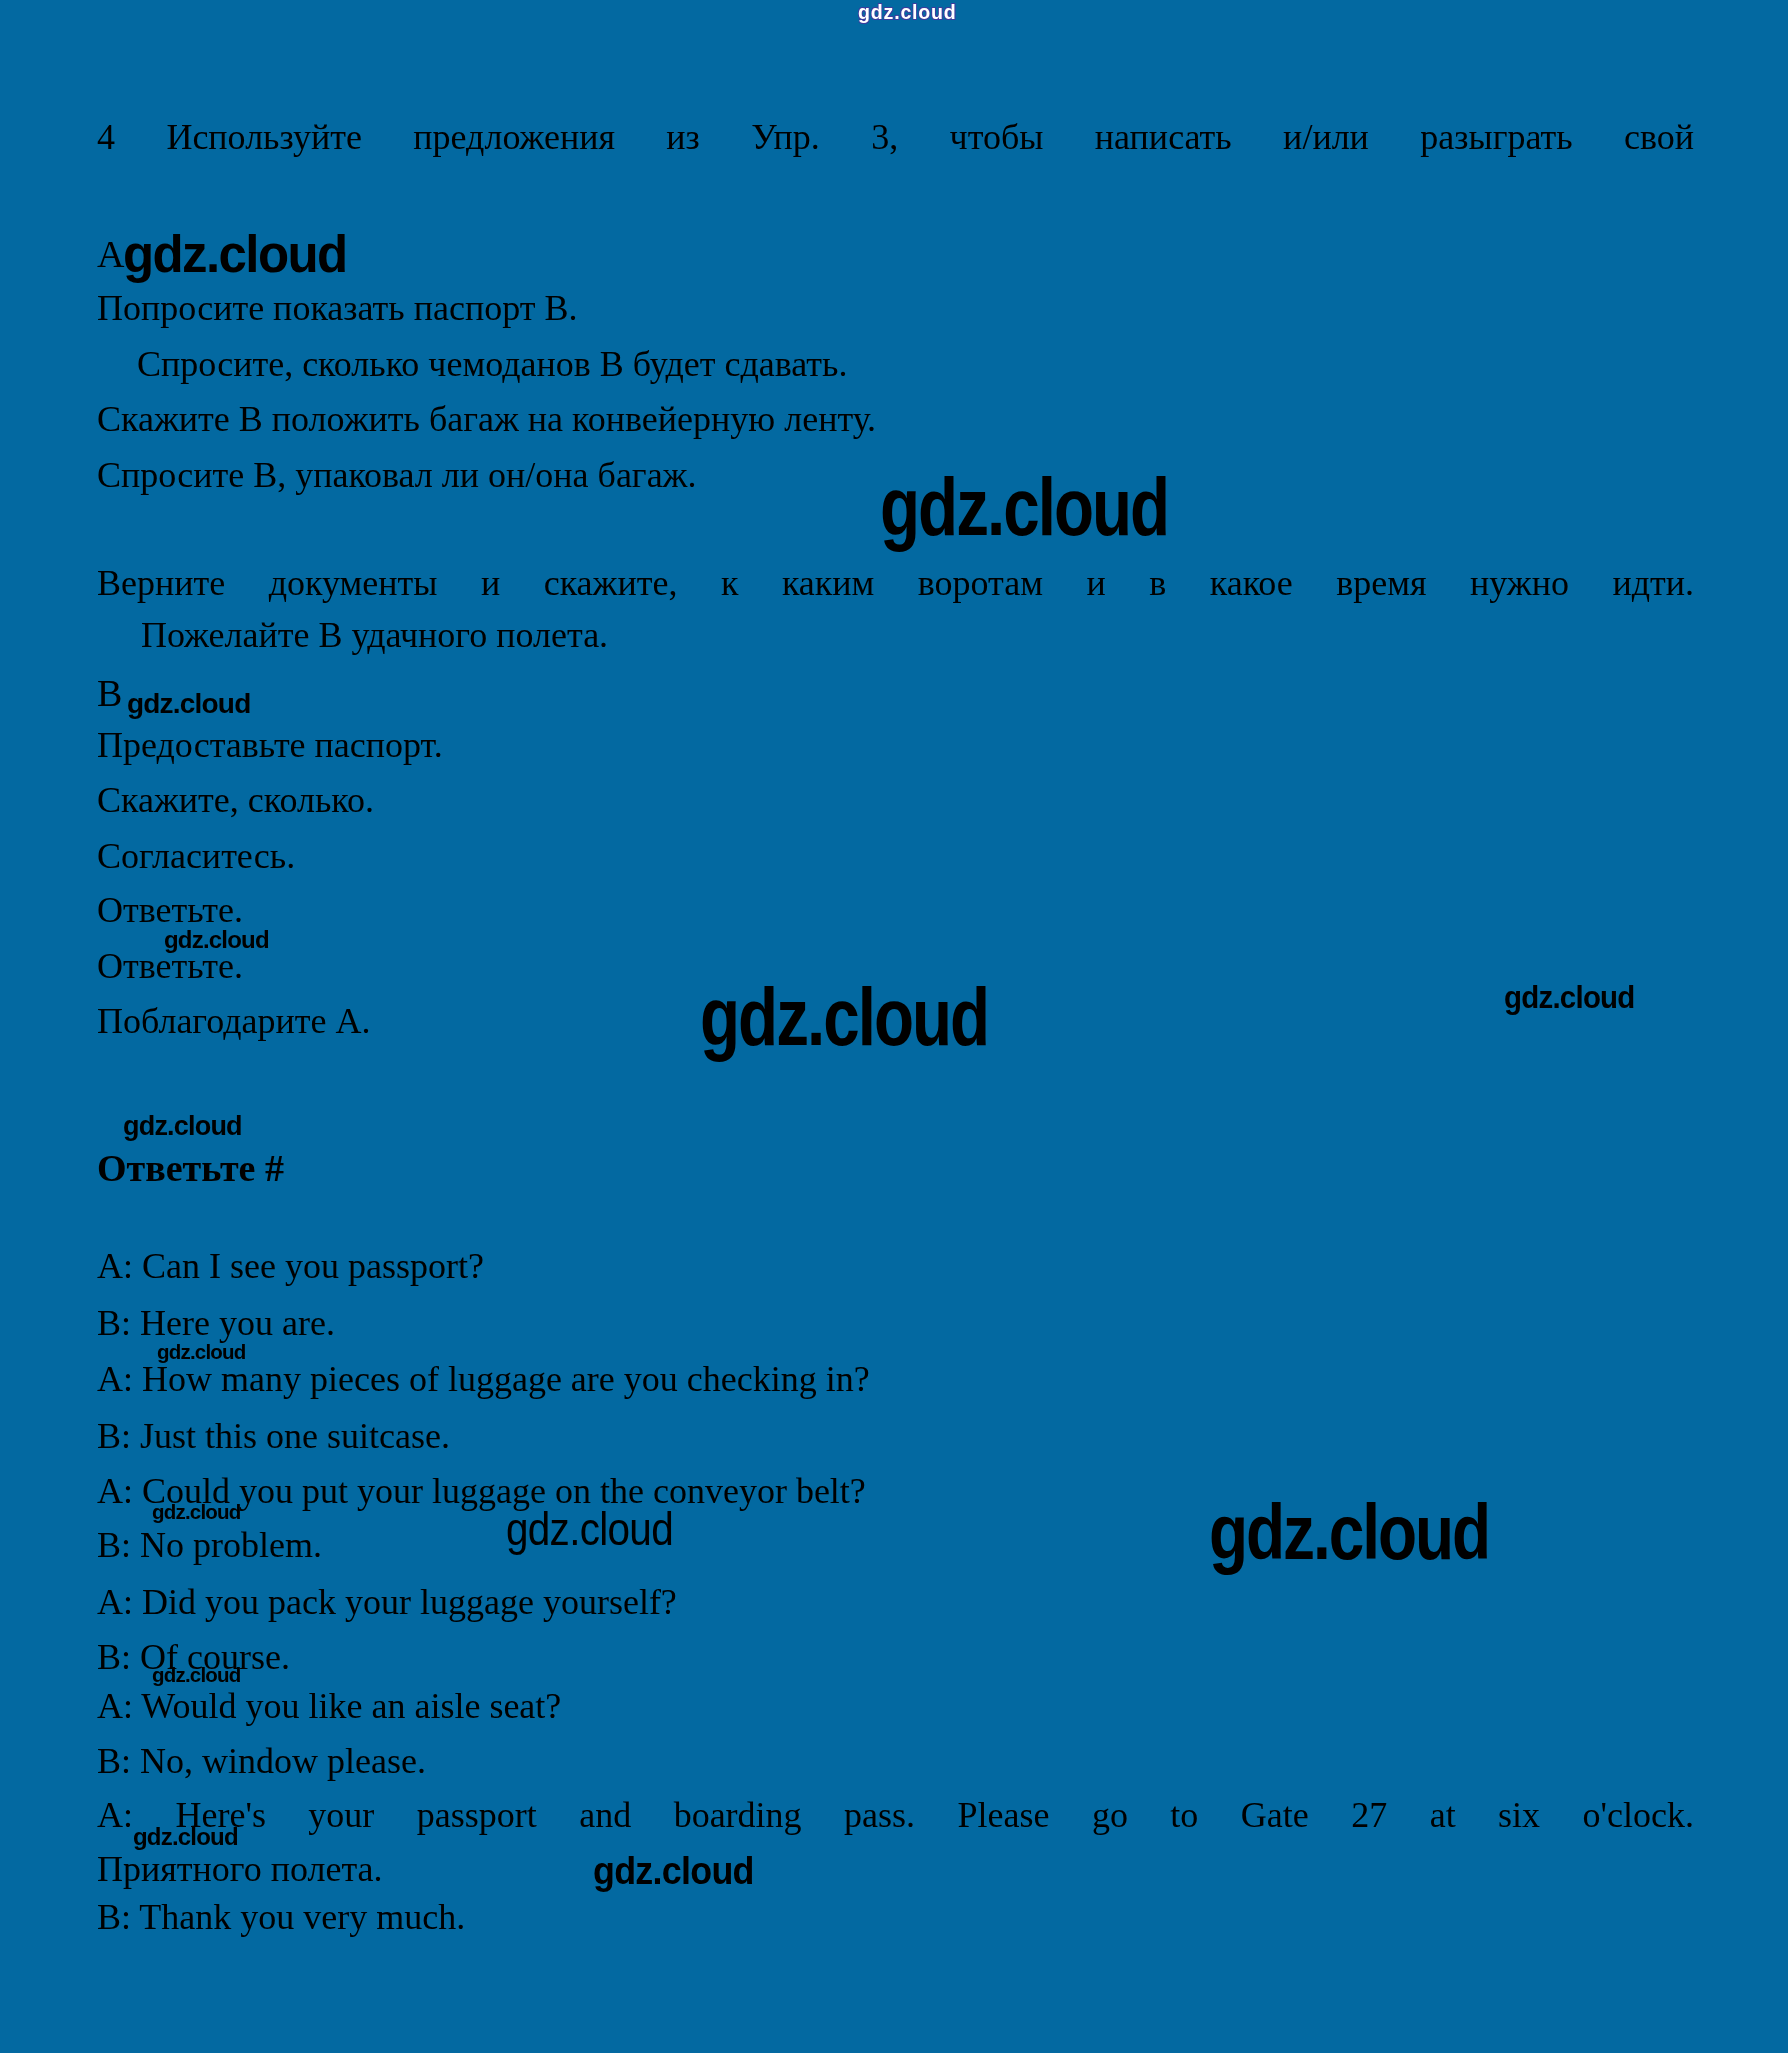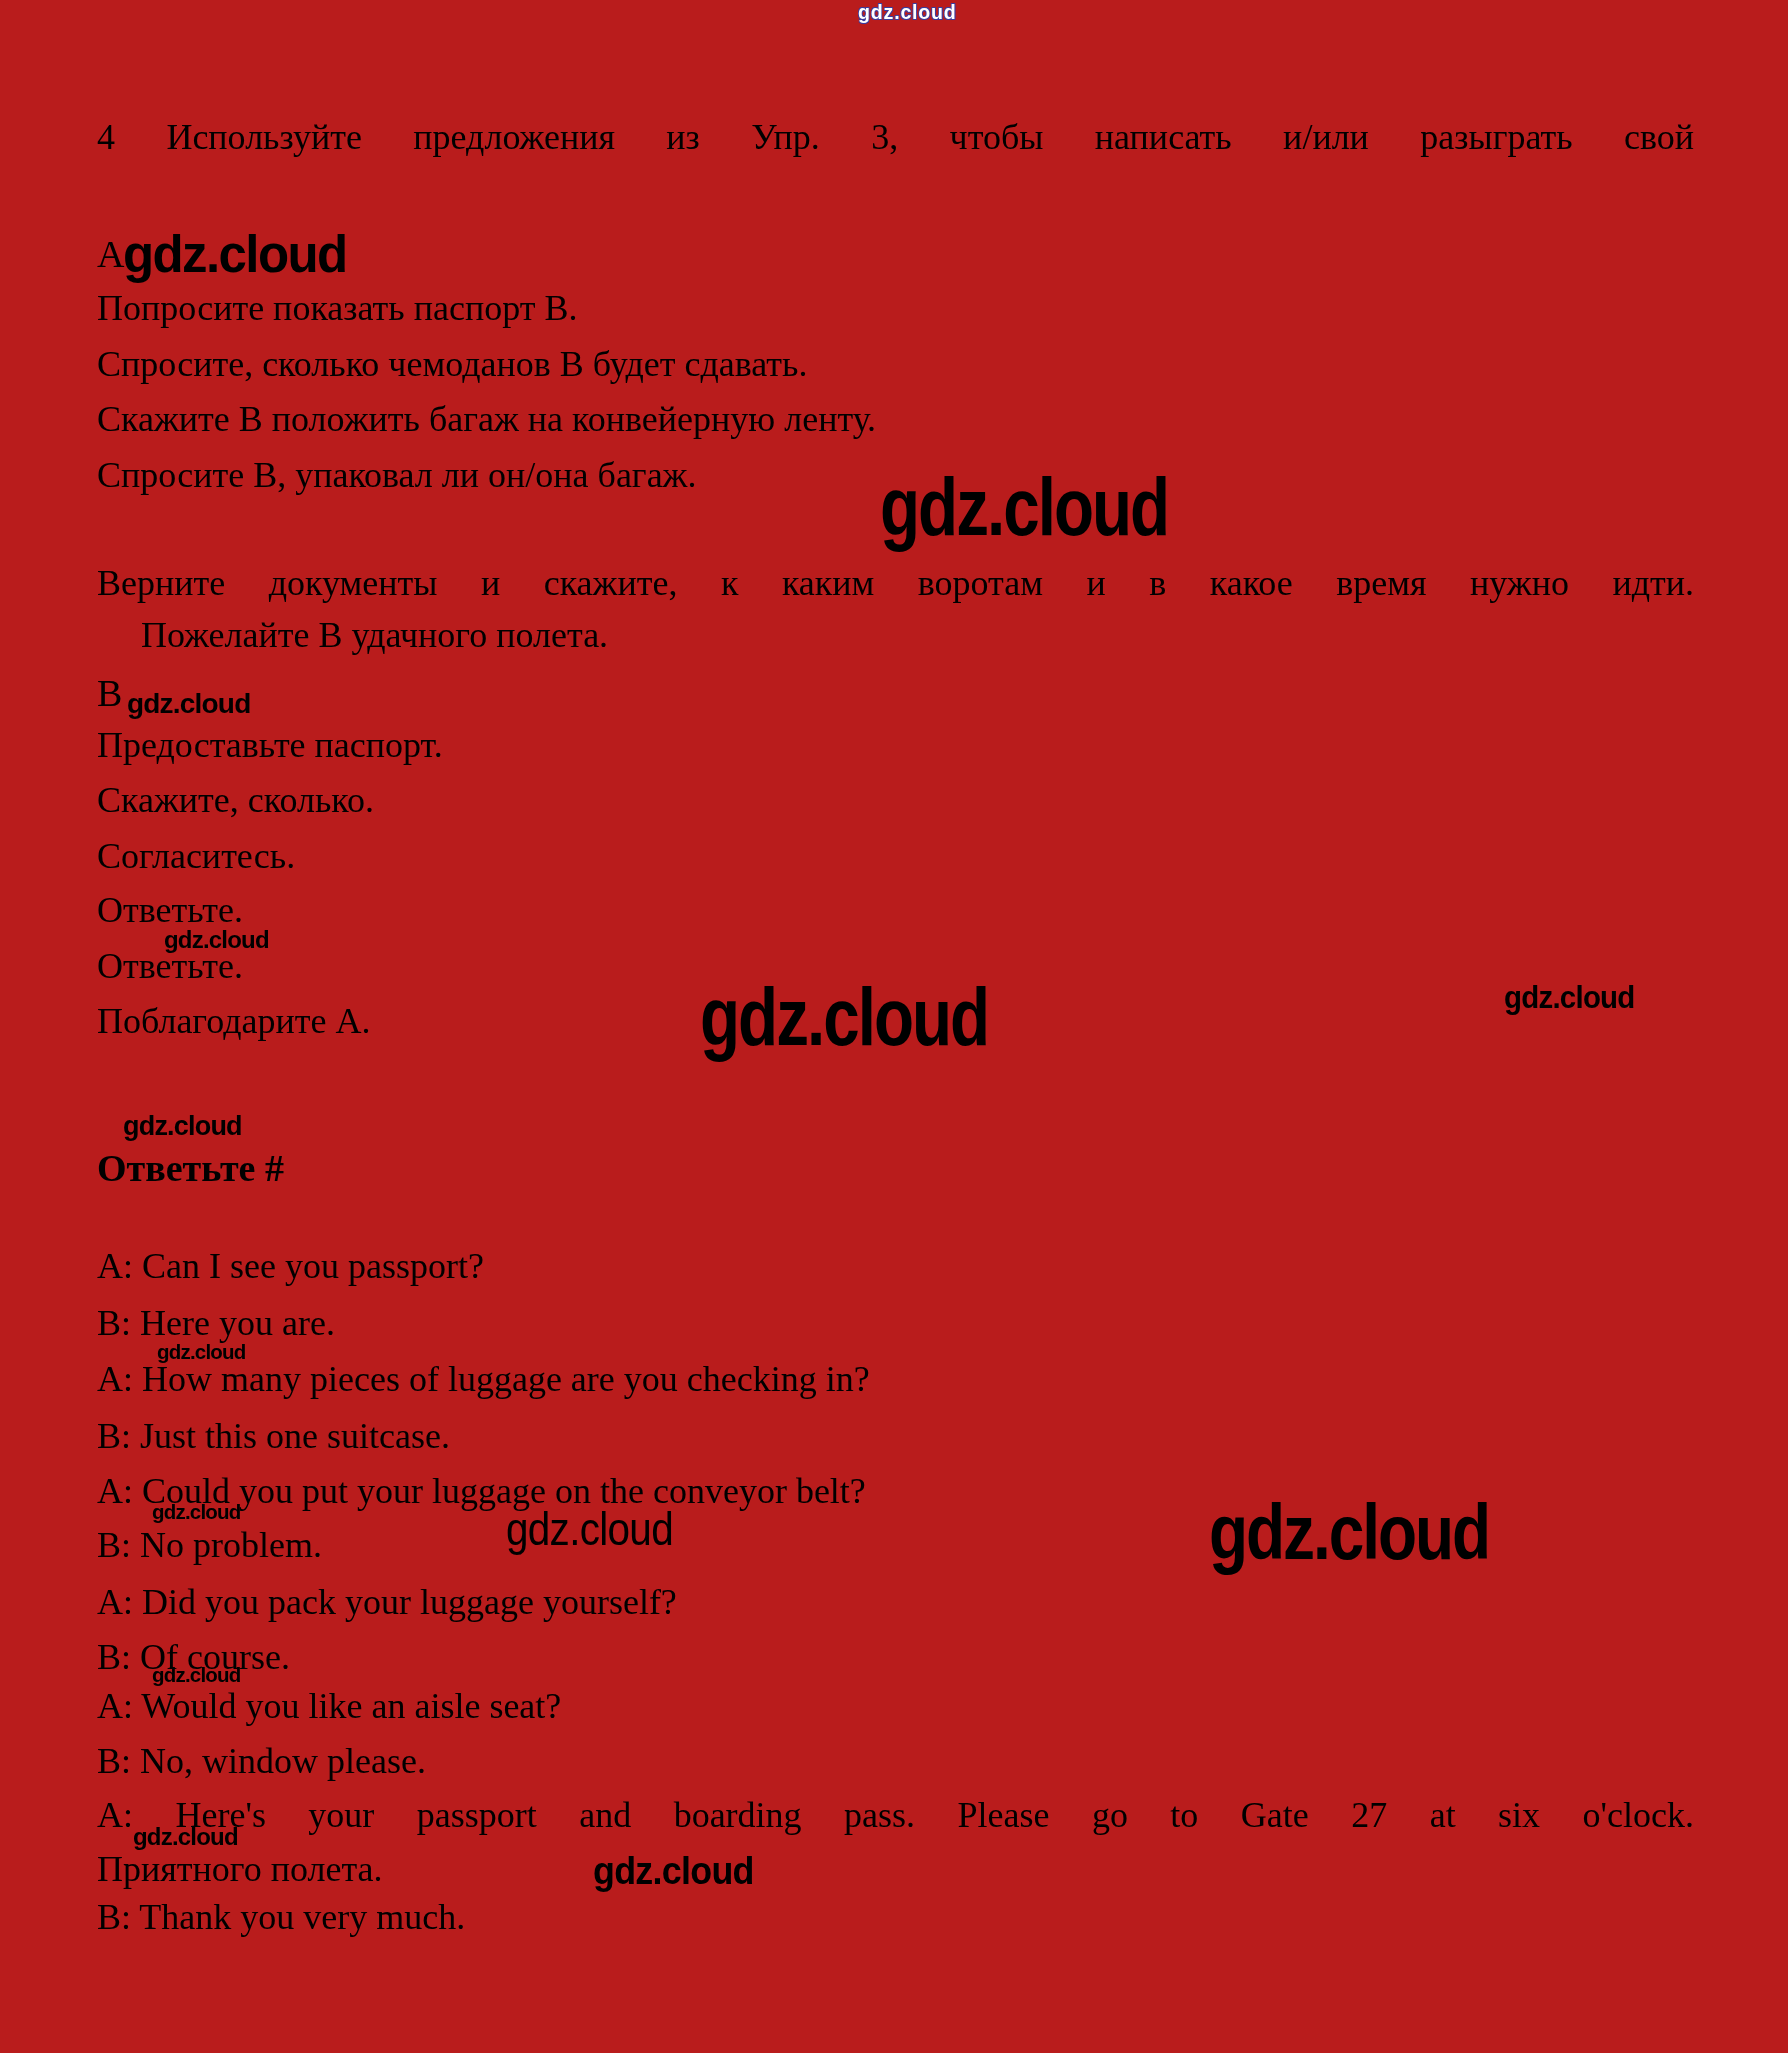--- a/index.html
+++ b/index.html
@@ -1,20 +1,20 @@
 <!DOCTYPE html>
 <html style="font-size:13px"><head>
 <meta charset="utf-8">
 <style>
   html,body{margin:0;padding:0;background:#fff;}
   .page{
     position:relative;
     width:1788px;
     height:2054px;
-    background:#b91c1c;
+    background:#0369a1;
     overflow:hidden;
     font-family:"Liberation Serif", serif;
     color:#000;
     text-decoration:underline;
   }
   .line{
     position:absolute;
     left:97px;
     font-size:36px;
     line-height:1.12;
@@ -75,21 +75,21 @@
 <div class="page">
 
   <div class="wm wm-top">gdz.cloud</div>
 
   <div class="line just" style="top:117px;">4 Используйте предложения из Упр. 3, чтобы написать и/или разыграть свой</div>
 
   <div class="seclabel" style="top:232px;">A</div>
   <div class="wm wm-a">gdz.cloud</div>
 
   <div class="line" style="top:288px;">Попросите показать паспорт В.</div>
-  <div class="line" style="top:344px;">Спросите, сколько чемоданов В будет сдавать.</div>
+  <div class="line" style="top:344px;margin-left:40px;">Спросите, сколько чемоданов В будет сдавать.</div>
   <div class="line" style="top:399px;">Скажите В положить багаж на конвейерную ленту.</div>
   <div class="line" style="top:455px;">Спросите В, упаковал ли он/она багаж.</div>
 
   <div class="wm wm-big1">gdz.cloud</div>
 
   <div class="line just" style="top:563px;">Верните документы и скажите, к каким воротам и в какое время нужно идти.</div>
   <div class="line" style="top:615px;margin-left:44px;">Пожелайте В удачного полета.</div>
 
   <div class="seclabel" style="top:671px;">B</div>
   <div class="wm wm-b">gdz.cloud</div>

